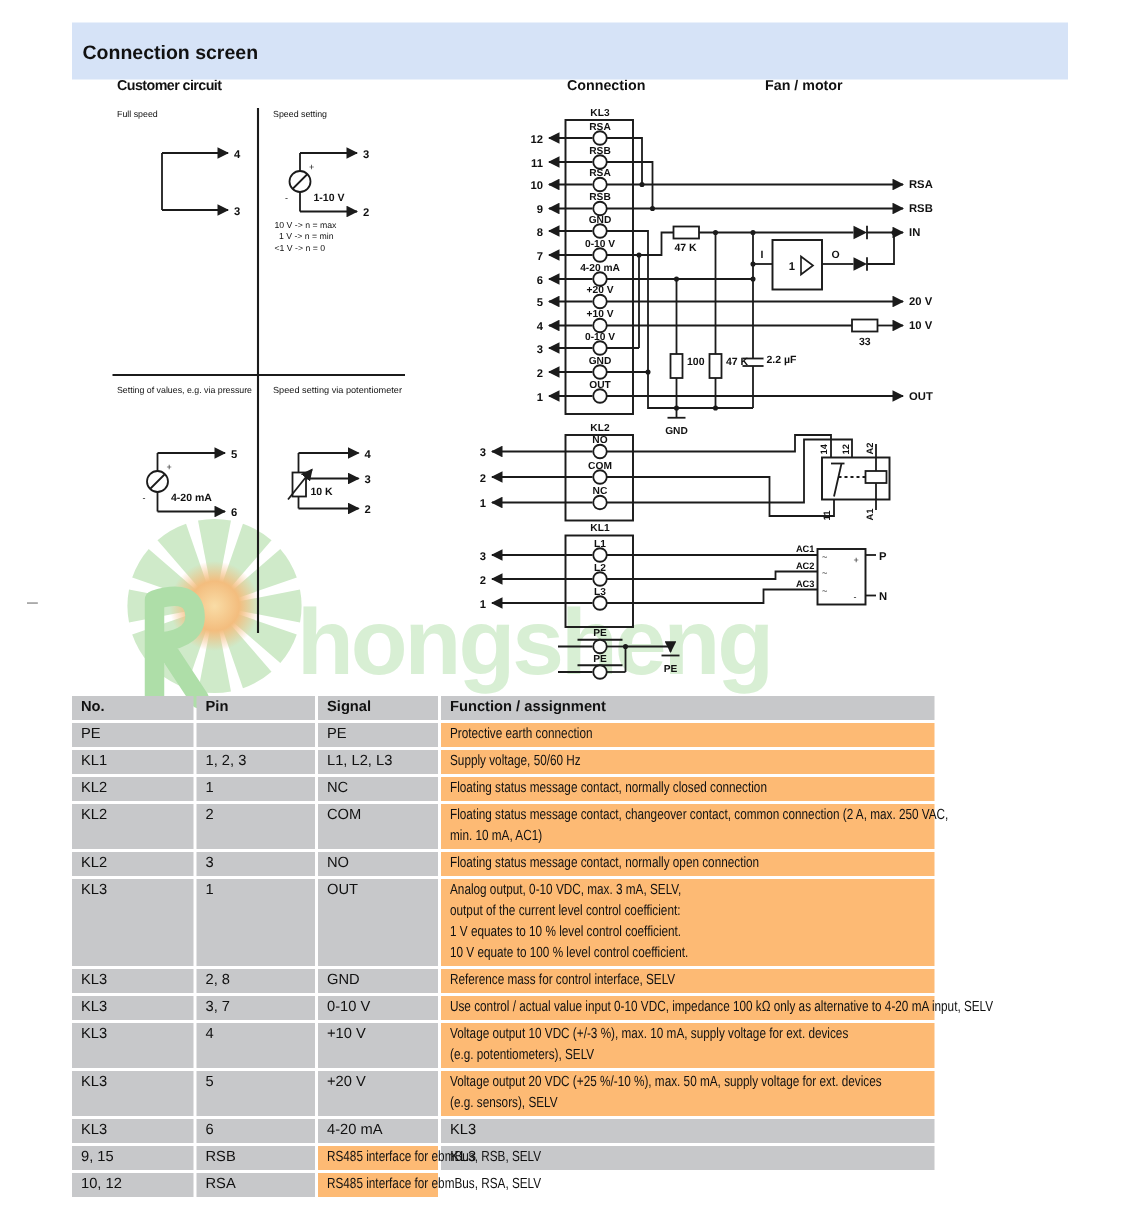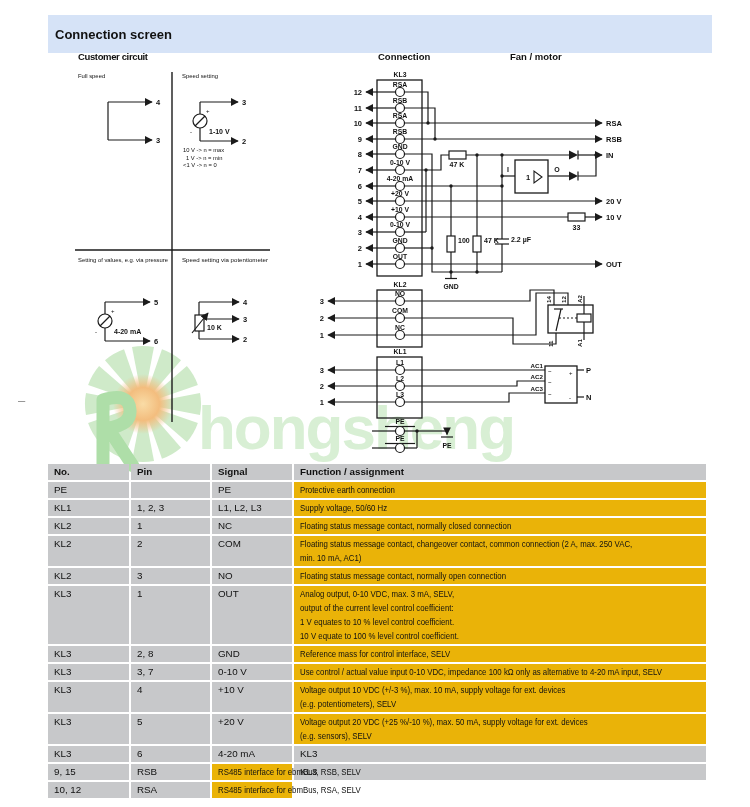--- a/index.html
+++ b/index.html
@@ -24,25 +24,25 @@
   .ttl{font-size:9.5px;font-weight:700;}
   .lab{font-size:5.9px;}
   .sig{font-size:6.8px;font-weight:700;}
   .num{font-size:7.5px;font-weight:700;}
   .val{font-size:7px;font-weight:700;}
   .out{font-size:7.5px;font-weight:700;}
   .nt{font-size:5.8px;}
   .sm{font-size:6px;}
   .rl{font-size:6.2px;font-weight:700;}
   .ac{font-size:6.2px;font-weight:700;}
-  .tbl{position:absolute;left:48px;top:464px;width:658px;display:grid;
+  .tbl{position:absolute;left:48px;top:464px;width:575px;display:grid;
        grid-template-columns:81px 79px 80px 1fr;gap:2px;z-index:2;
        font-size:9.8px;line-height:14px;}
   .tbl .c{background:#c7c8ca;padding:1px 0 1px 6px;min-width:0;min-height:13px;}
-  .tbl .f{background:#eab308;}
+  .tbl .f{background:#fdba74;}
   .tbl .h{font-weight:700;}
   .ln{white-space:nowrap;transform:scaleX(.8);transform-origin:0 0;}
 </style>
 </head>
 <body>
 
 <svg class="wm" width="750" height="145" viewBox="0 330 750 145">
   <defs>
     <radialGradient id="wg" cx="50%" cy="50%" r="50%">
       <stop offset="0%" stop-color="#f9dca6"></stop>

